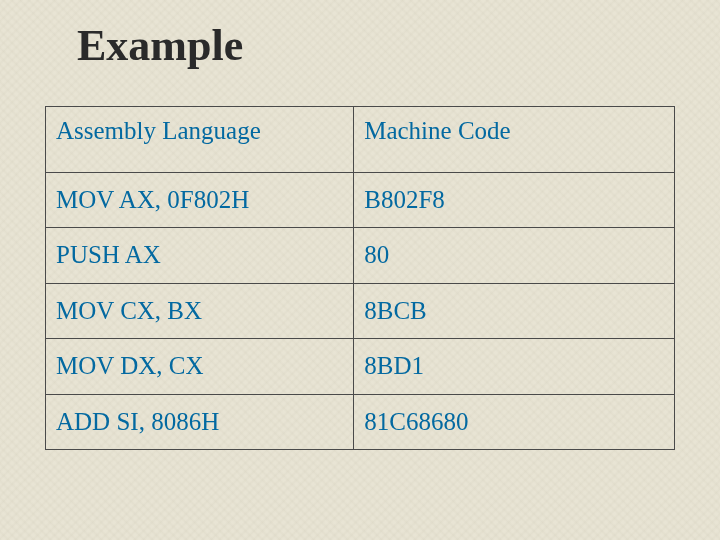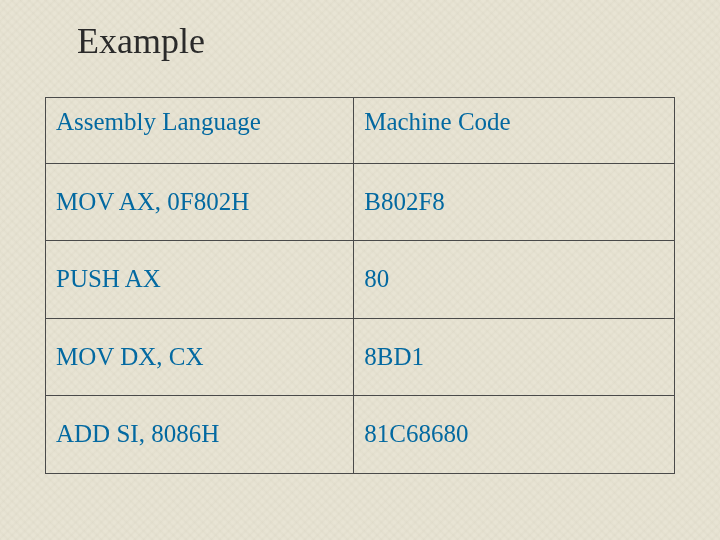--- a/index.html
+++ b/index.html
@@ -12,35 +12,35 @@
       height: 540px;
       background-color: #e8e4d4;
       background-image: 
         repeating-linear-gradient(45deg, rgba(200,195,175,0.15) 0px, transparent 2px, transparent 4px, rgba(200,195,175,0.15) 6px),
         repeating-linear-gradient(-45deg, rgba(200,195,175,0.15) 0px, transparent 2px, transparent 4px, rgba(200,195,175,0.15) 6px);
       font-family: "Times New Roman", Times, serif;
       padding: 20px 45px 0 45px;
       overflow: hidden;
     }
     .title {
-      font-size: 36px;
+      font-size: 44px;
       color: #2a2a2a;
       margin-left: 32px;
       margin-bottom: 35px;
-      font-weight: normal;
+      font-weight: bold;
     }
     table {
       width: 100%;
       border-collapse: collapse;
       font-size: 25px;
       color: #0369a1;
     }
     td {
       border: 1px solid #4a4a4a;
-      padding: 22px 10px;
+      padding: 11px 10px;
       vertical-align: top;
       line-height: 1.3;
     }
     .header-row td {
       padding: 8px 10px 24px 10px;
     }
     .col1 {
       width: 49%;
     }
     .col2 {
@@ -60,20 +60,24 @@
   </tr>
   <tr>
     <td class="col1">MOV AX, 0F802H</td>
     <td class="col2">B802F8</td>
   </tr>
   <tr>
     <td class="col1">PUSH AX</td>
     <td class="col2">80</td>
   </tr>
   <tr>
+    <td class="col1">MOV CX, BX</td>
+    <td class="col2">8BCB</td>
+  </tr>
+  <tr>
     <td class="col1">MOV DX, CX</td>
     <td class="col2">8BD1</td>
   </tr>
   <tr>
     <td class="col1">ADD SI, 8086H</td>
     <td class="col2">81C68680</td>
   </tr>
 </tbody>
   </table>
 

